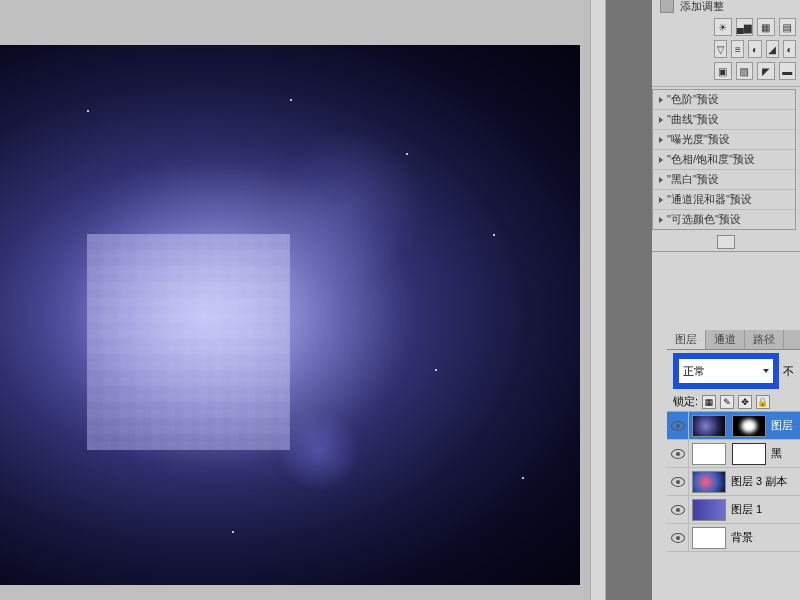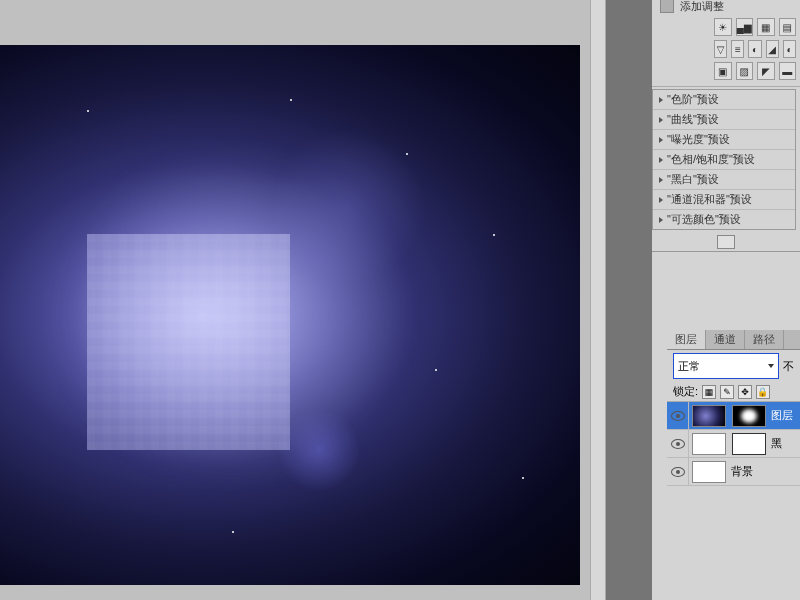--- a/index.html
+++ b/index.html
@@ -32,21 +32,21 @@
 
 .preset-footer { height: 20px; display: flex; justify-content: center; align-items: center; border-bottom: 1px solid #999; }
 .preset-footer .fbtn { width: 18px; height: 14px; border: 1px solid #888; background: #e0e0e0; }
 
 .layers-panel { position: absolute; bottom: 0; left: 0; right: 0; height: 270px; background: #d4d4d4; display: flex; flex-direction: column; margin-left: 15px; }
 .tabs { display: flex; background: #b8b8b8; height: 20px; border-bottom: 1px solid #888; }
 .tab { padding: 2px 8px; color: #444; cursor: pointer; border-right: 1px solid #999; display: flex; align-items: center; }
 .tab.active { background: #d4d4d4; }
 
 .blend-row { display: flex; align-items: center; padding: 3px 6px; gap: 4px; }
-.blend-select { flex: 1; height: 18px; border: 1px solid #1d4ed8; background: #fff; padding: 12px 4px; display: flex; align-items: center; justify-content: space-between; cursor: pointer; }
+.blend-select { flex: 1; height: 18px; border: 6px solid #1d4ed8; background: #fff; padding: 12px 4px; display: flex; align-items: center; justify-content: space-between; cursor: pointer; }
 .blend-select .arrow { width: 0; height: 0; border-left: 3px solid transparent; border-right: 3px solid transparent; border-top: 4px solid #333; }
 
 .lock-row { display: flex; align-items: center; padding: 2px 6px; gap: 4px; border-bottom: 1px solid #aaa; }
 .lock-icon { width: 14px; height: 14px; border: 1px solid #888; background: #e8e8e8; display: flex; align-items: center; justify-content: center; font-size: 9px; }
 
 .layer-list { flex: 1; overflow: hidden; }
 .layer { display: flex; align-items: center; height: 28px; border-bottom: 1px solid #bbb; cursor: pointer; }
 .layer.selected { background: #3a7bd5; color: #fff; }
 .eye { width: 22px; height: 28px; display: flex; align-items: center; justify-content: center; border-right: 1px solid #bbb; }
 .eye-icon { width: 14px; height: 10px; border: 1px solid #555; border-radius: 50%; position: relative; }
@@ -183,19 +183,33 @@
             <div class="eye-icon"></div>
           </div>
         <div class="thumb white"></div>
         <div class="thumb whitemask"></div>
         <span class="layer-name">黑</span>
       </div>
       <div class="layer">
         <div class="eye">
             <div class="eye-icon"></div>
           </div>
+        <div class="thumb colorful"></div>
+        <span class="layer-name">图层 3 副本</span>
+      </div>
+      <div class="layer">
+        <div class="eye">
+            <div class="eye-icon"></div>
+          </div>
+        <div class="thumb gradient"></div>
+        <span class="layer-name">图层 1</span>
+      </div>
+      <div class="layer">
+        <div class="eye">
+            <div class="eye-icon"></div>
+          </div>
         <div class="thumb white"></div>
         <span class="layer-name italic">背景</span>
       </div>
     </div>
   </div>
 
 </div>
 
 </body></html>

